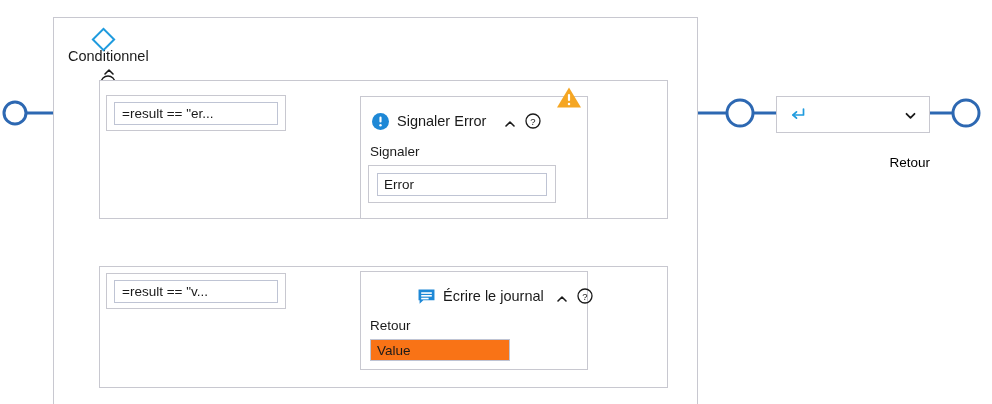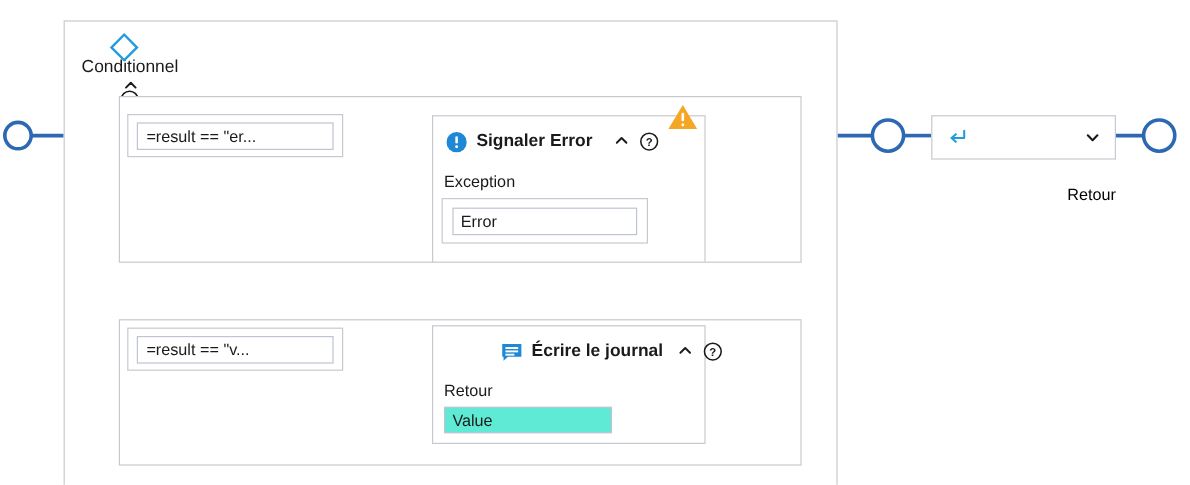--- a/index.html
+++ b/index.html
@@ -79,23 +79,22 @@
     box-sizing:border-box;
     width:100%;
     white-space:nowrap;
     overflow:hidden;
     font-family:"Liberation Sans", sans-serif;
   }
 
   
   .card-head{
     position:absolute;
-    display:flex;
+    display:flex;align-items:center;
     white-space:nowrap;
-    font-weight:bold;
   }
   .card-title{
     font-size:14.5px;color:#1a1a1a;margin-left:8px;
   }
   .field-label{
     position:absolute;
     font-size:13.5px;color:#1a1a1a;
   }
   .field-wrap{
     position:absolute;
@@ -111,21 +110,21 @@
     font-size:13.5px;
     color:#1a1a1a;
     padding:3px 6px;
     box-sizing:border-box;
     width:100%;
     font-family:"Liberation Sans", sans-serif;
   }
   .field-input-bare{
     position:absolute;
     border:1px solid #bfc4d4;
-    background:#5eead4;
+    background:#f97316;
     font-size:13.5px;
     color:#1a1a1a;
     padding:3px 6px;
     box-sizing:border-box;
     font-family:"Liberation Sans", sans-serif;
   }
 
   
   .warn-icon{position:absolute;width:26px;height:23px;}
 
@@ -239,23 +238,23 @@
   </div>
 
   <div class="warn-icon" style="left:556px;top:86px;">
     <svg viewBox="0 0 26 23" width="26" height="23">
       <path d="M13 1.5 L25 21.5 L1 21.5 Z" fill="#f5a623"></path>
       <rect x="11.9" y="8" width="2.2" height="7" rx="1.1" fill="#ffffff"></rect>
       <circle cx="13" cy="18" r="1.25" fill="#ffffff"></circle>
     </svg>
   </div>
 
-  <div class="field-label" style="left:370px;top:144px;">Exception</div>
-
-  <div class="field-wrap" style="left:368px;top:165px;width:172px;height:38px;">
+  <div class="field-label" style="left:370px;top:144px;">Signaler</div>
+
+  <div class="field-wrap" style="left:368px;top:165px;width:188px;height:38px;">
     <input class="field-input" type="text" value="Error" style="">
   </div>
 
   <div class="branch-box" style="left:99px;top:266px;width:569px;height:122px;"></div>
 
   <div class="cond-wrap" style="left:106px;top:273px;width:180px;height:36px;">
     <input class="cond-input" type="text" value="=result == &quot;v..." style="">
   </div>
 
   <div class="activity-card" style="left:360px;top:271px;width:228px;height:99px;"></div>

